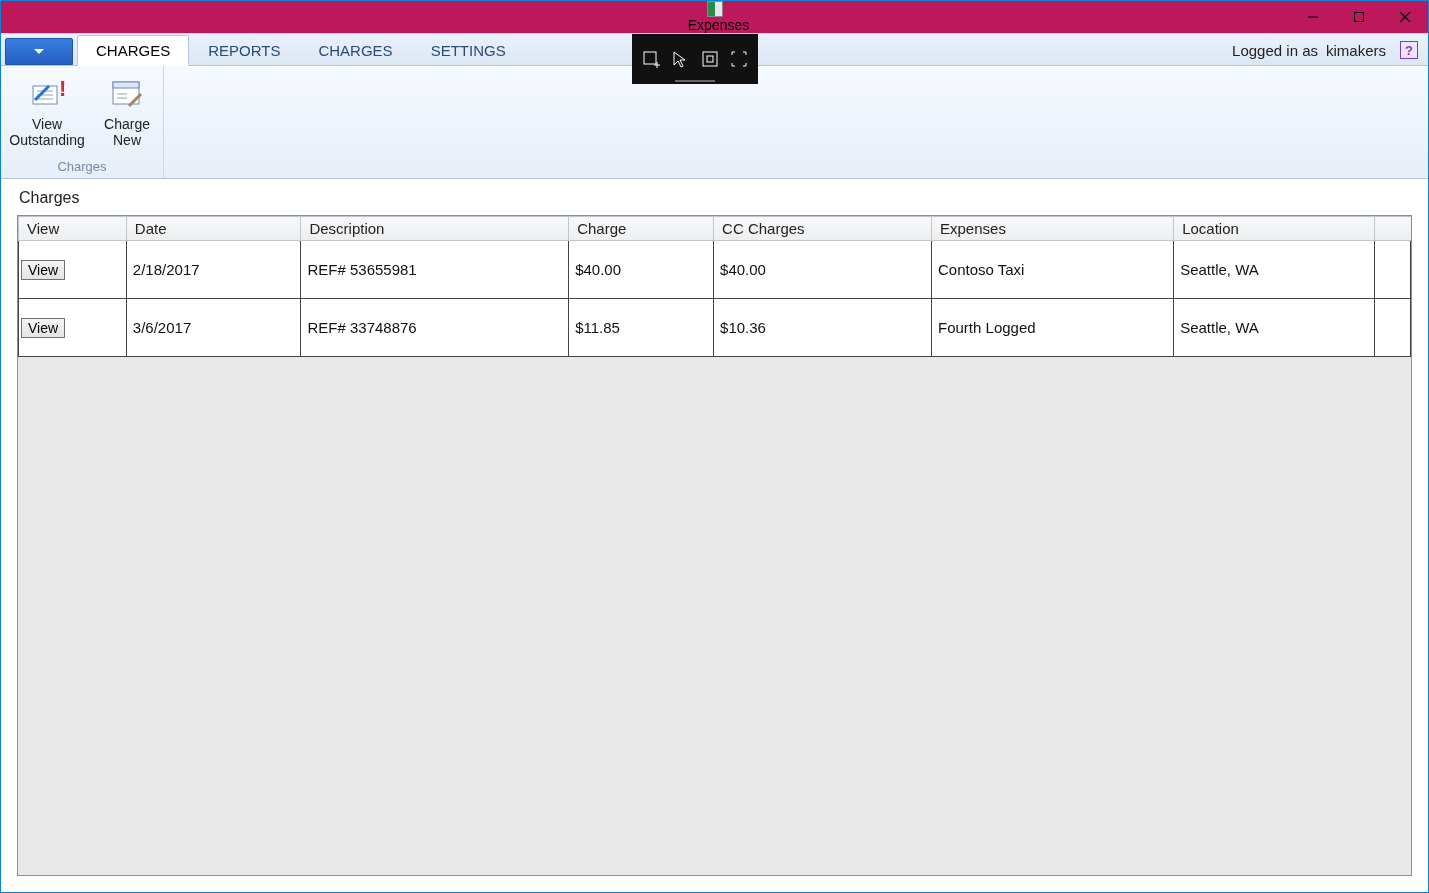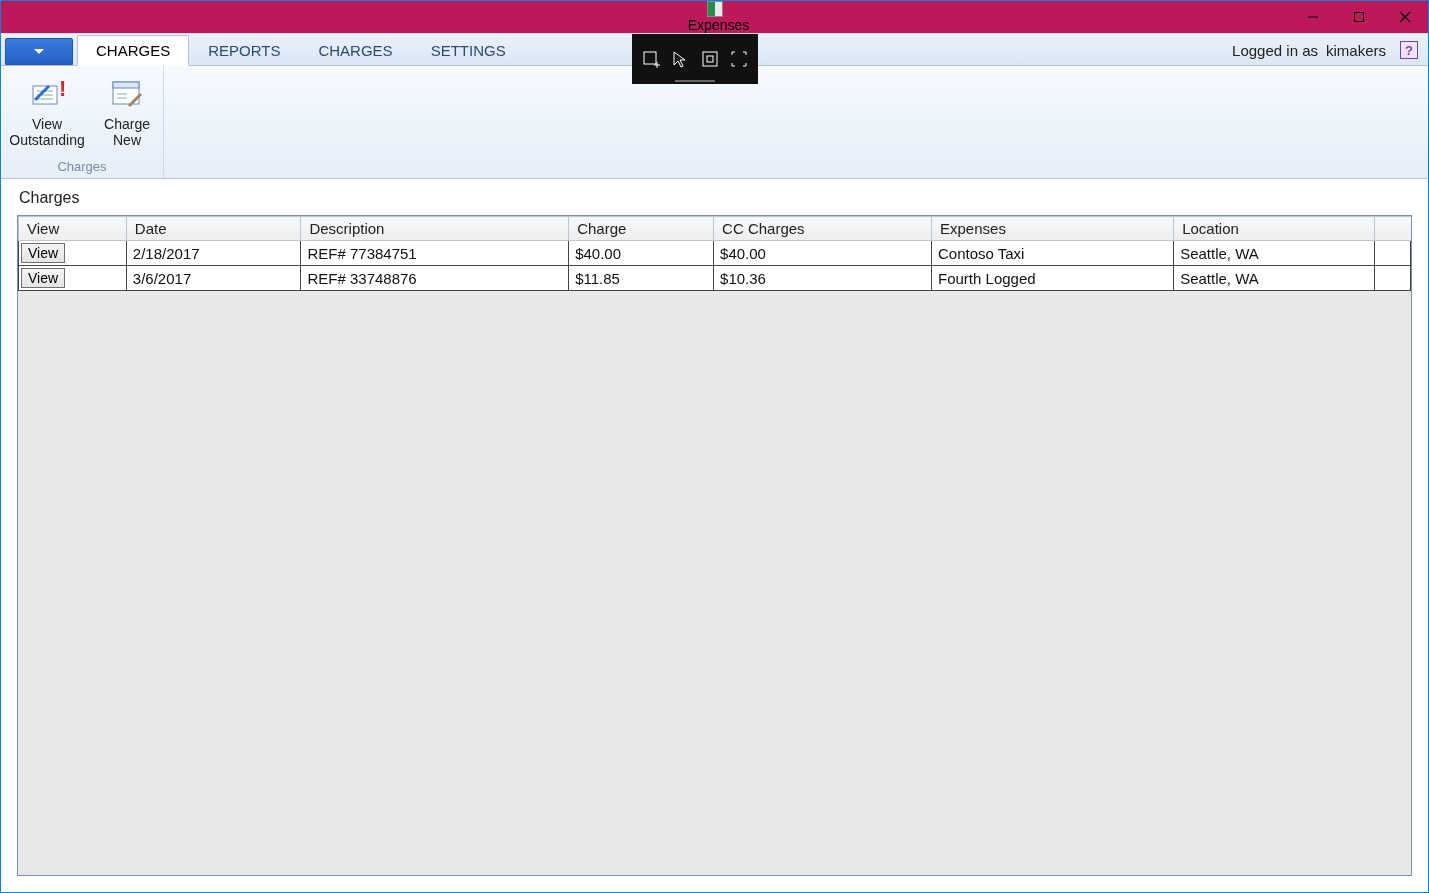--- a/index.html
+++ b/index.html
@@ -150,21 +150,21 @@
     font-weight: normal;
     text-align: left;
     padding: 3px 8px;
     color: #222;
     white-space: nowrap;
   }
   table.grid th.filler { border-right: none; }
   table.grid td {
     border: 1px solid #444;
     background: #fff;
-    padding: 3px 6px;
+    padding: 20px 6px;
     white-space: nowrap;
     color: #111;
   }
   table.grid td.filler { border: 1px solid #444; border-right: 1px solid #444; }
   .view-btn {
     display: inline-block;
     background: linear-gradient(#f4f4f4, #e4e4e4);
     border: 1px solid #707070;
     padding: 1px 6px;
     font-size: 14px;
@@ -285,21 +285,21 @@
             <th>CC Charges</th>
             <th>Expenses</th>
             <th>Location</th>
             <th class="filler"></th>
           </tr>
         </thead>
         <tbody id="grid-body">
             <tr>
               <td style="padding: 2px;"><span class="view-btn">View</span></td>
               <td>2/18/2017</td>
-              <td>REF# 77384751</td>
+              <td>REF# 53655981</td>
               <td>$40.00</td>
               <td>$40.00</td>
               <td>Contoso Taxi</td>
               <td>Seattle, WA</td>
               <td class="filler"></td>
             </tr>
             <tr>
               <td style="padding: 2px;"><span class="view-btn">View</span></td>
               <td>3/6/2017</td>
               <td>REF# 33748876</td>

